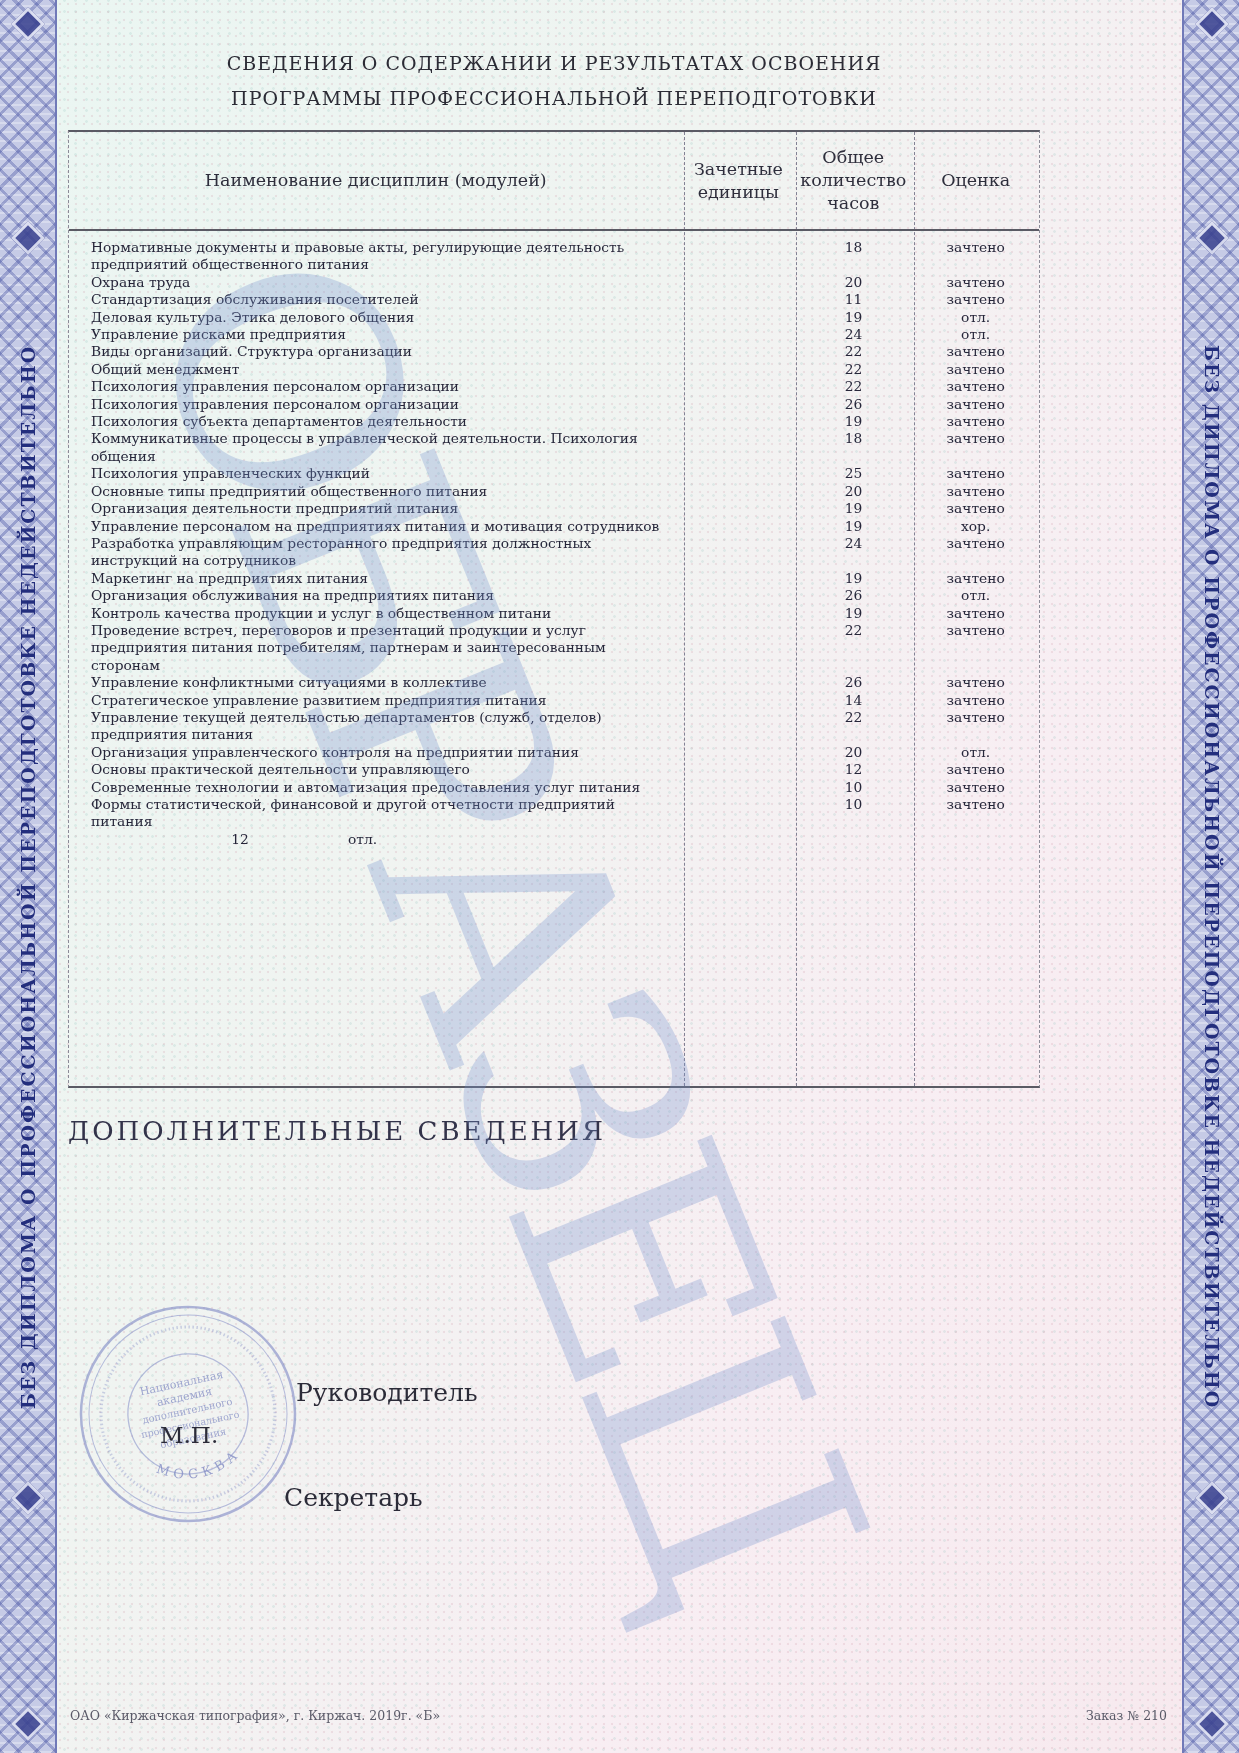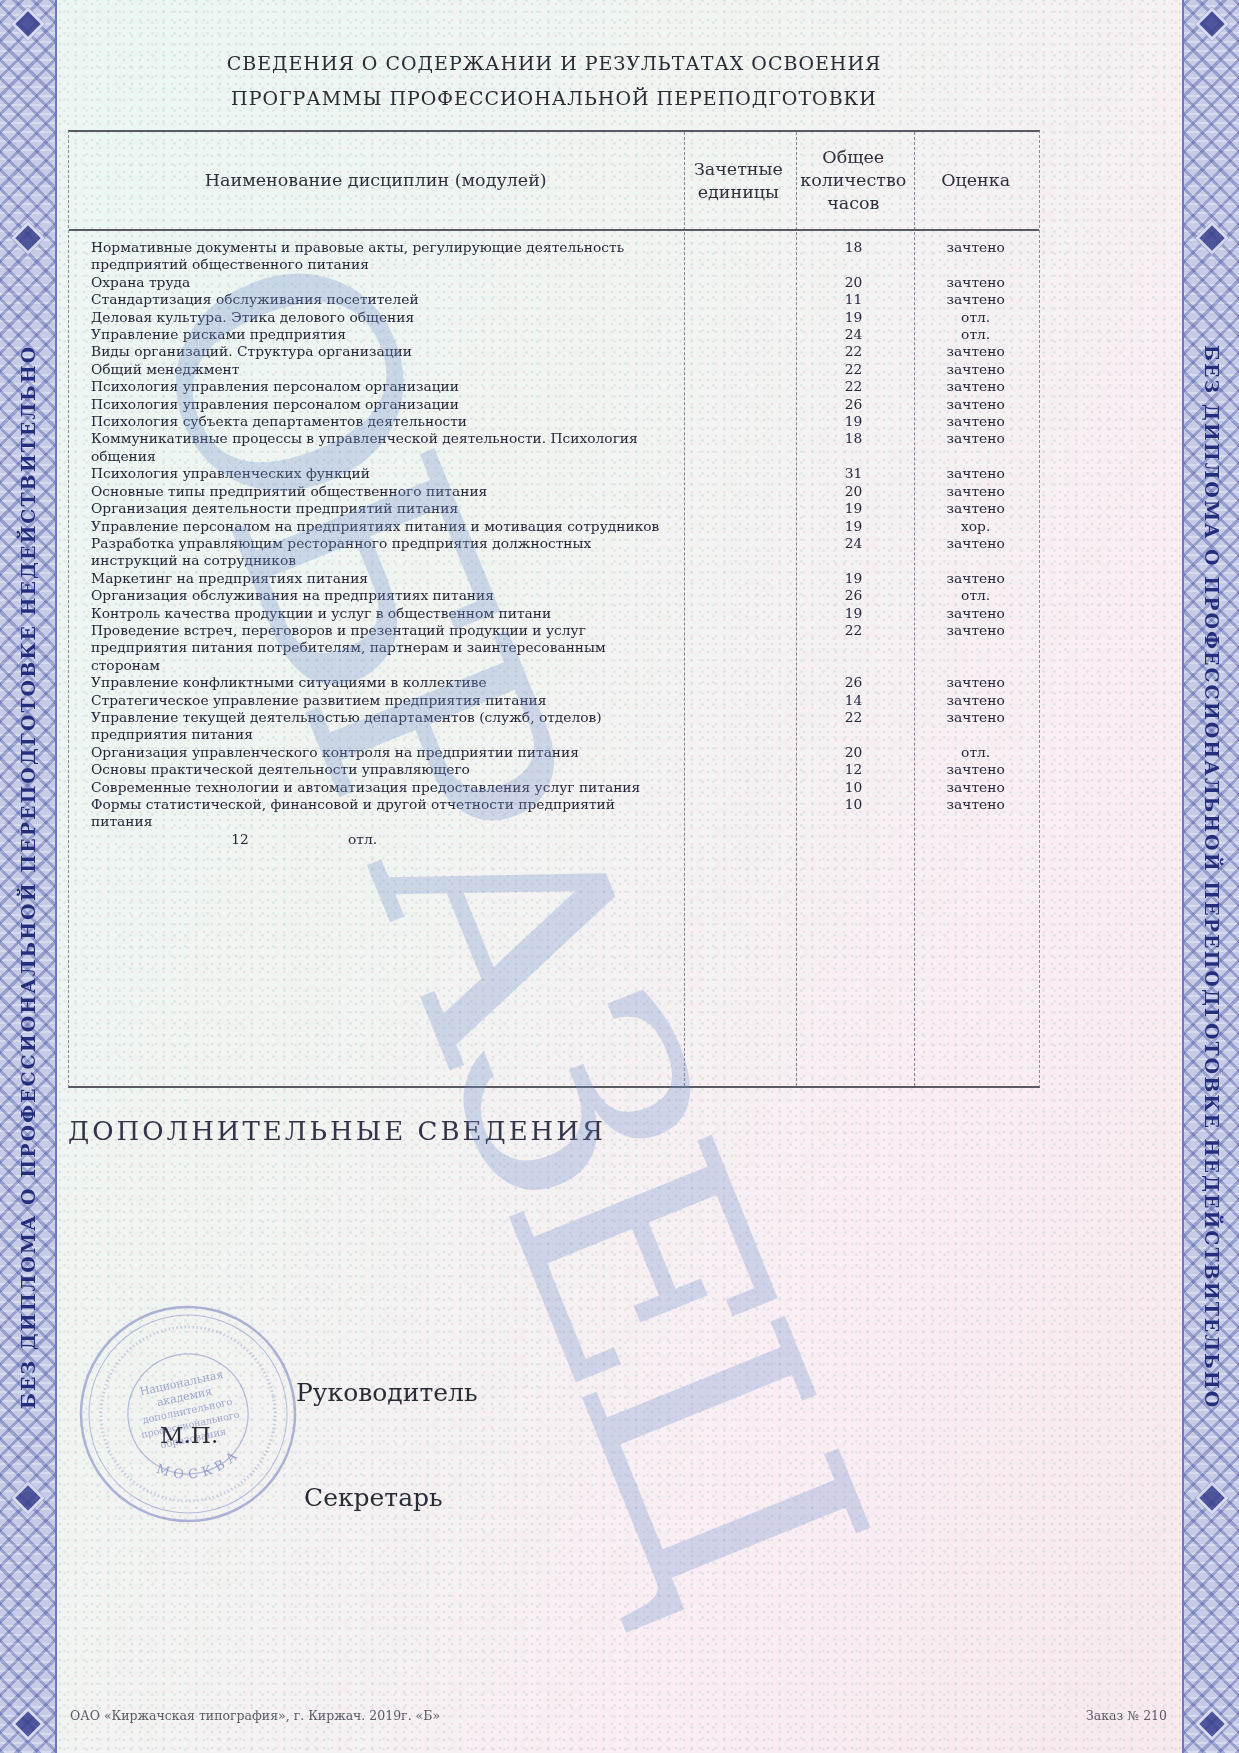--- a/index.html
+++ b/index.html
@@ -82,21 +82,21 @@
   }
 
   
   .add-heading {
     position:absolute; left:68px; top:1116px; z-index:2;
     font-size:26px; letter-spacing:3px; color:#33334a; font-weight:500;
   }
   .sig { position:absolute; z-index:3; color:#2b2b38; }
   .sig-head      { left:296px; top:1378px; font-size:25px; }
   .sig-seal      { left:140px; top:1422px; font-size:23px;margin-left:20px; }
-  .sig-secretary { left:304px; top:1483px; font-size:25px; }
+  .sig-secretary { left:284px; top:1483px; font-size:25px; }
 
   .stamp { position:absolute; left:72px; top:1298px; width:232px; height:232px; z-index:2;
     transform:rotate(-12deg); opacity:0.8; }
 
   .footer-line { position:absolute; bottom:30px; z-index:2; font-size:12.5px; color:#5a5a68;text-align:right; }
   .footer-left  { left:70px; }
   .footer-right { right:72px; }
 </style>
 </head>
 <body>
@@ -213,21 +213,21 @@
     <div class="t-row">
       <div class="c-name">Коммуникативные процессы в управленческой деятельности. Психология общения</div>
       <div class="c-cred"></div>
       <div class="c-hours">18</div>
       <div class="c-grade">зачтено</div>
     </div>
 
     <div class="t-row">
       <div class="c-name">Психология управленческих функций</div>
       <div class="c-cred"></div>
-      <div class="c-hours">31</div>
+      <div class="c-hours">25</div>
       <div class="c-grade">зачтено</div>
     </div>
 
     <div class="t-row">
       <div class="c-name">Основные типы предприятий общественного питания</div>
       <div class="c-cred"></div>
       <div class="c-hours">20</div>
       <div class="c-grade">зачтено</div>
     </div>
 

